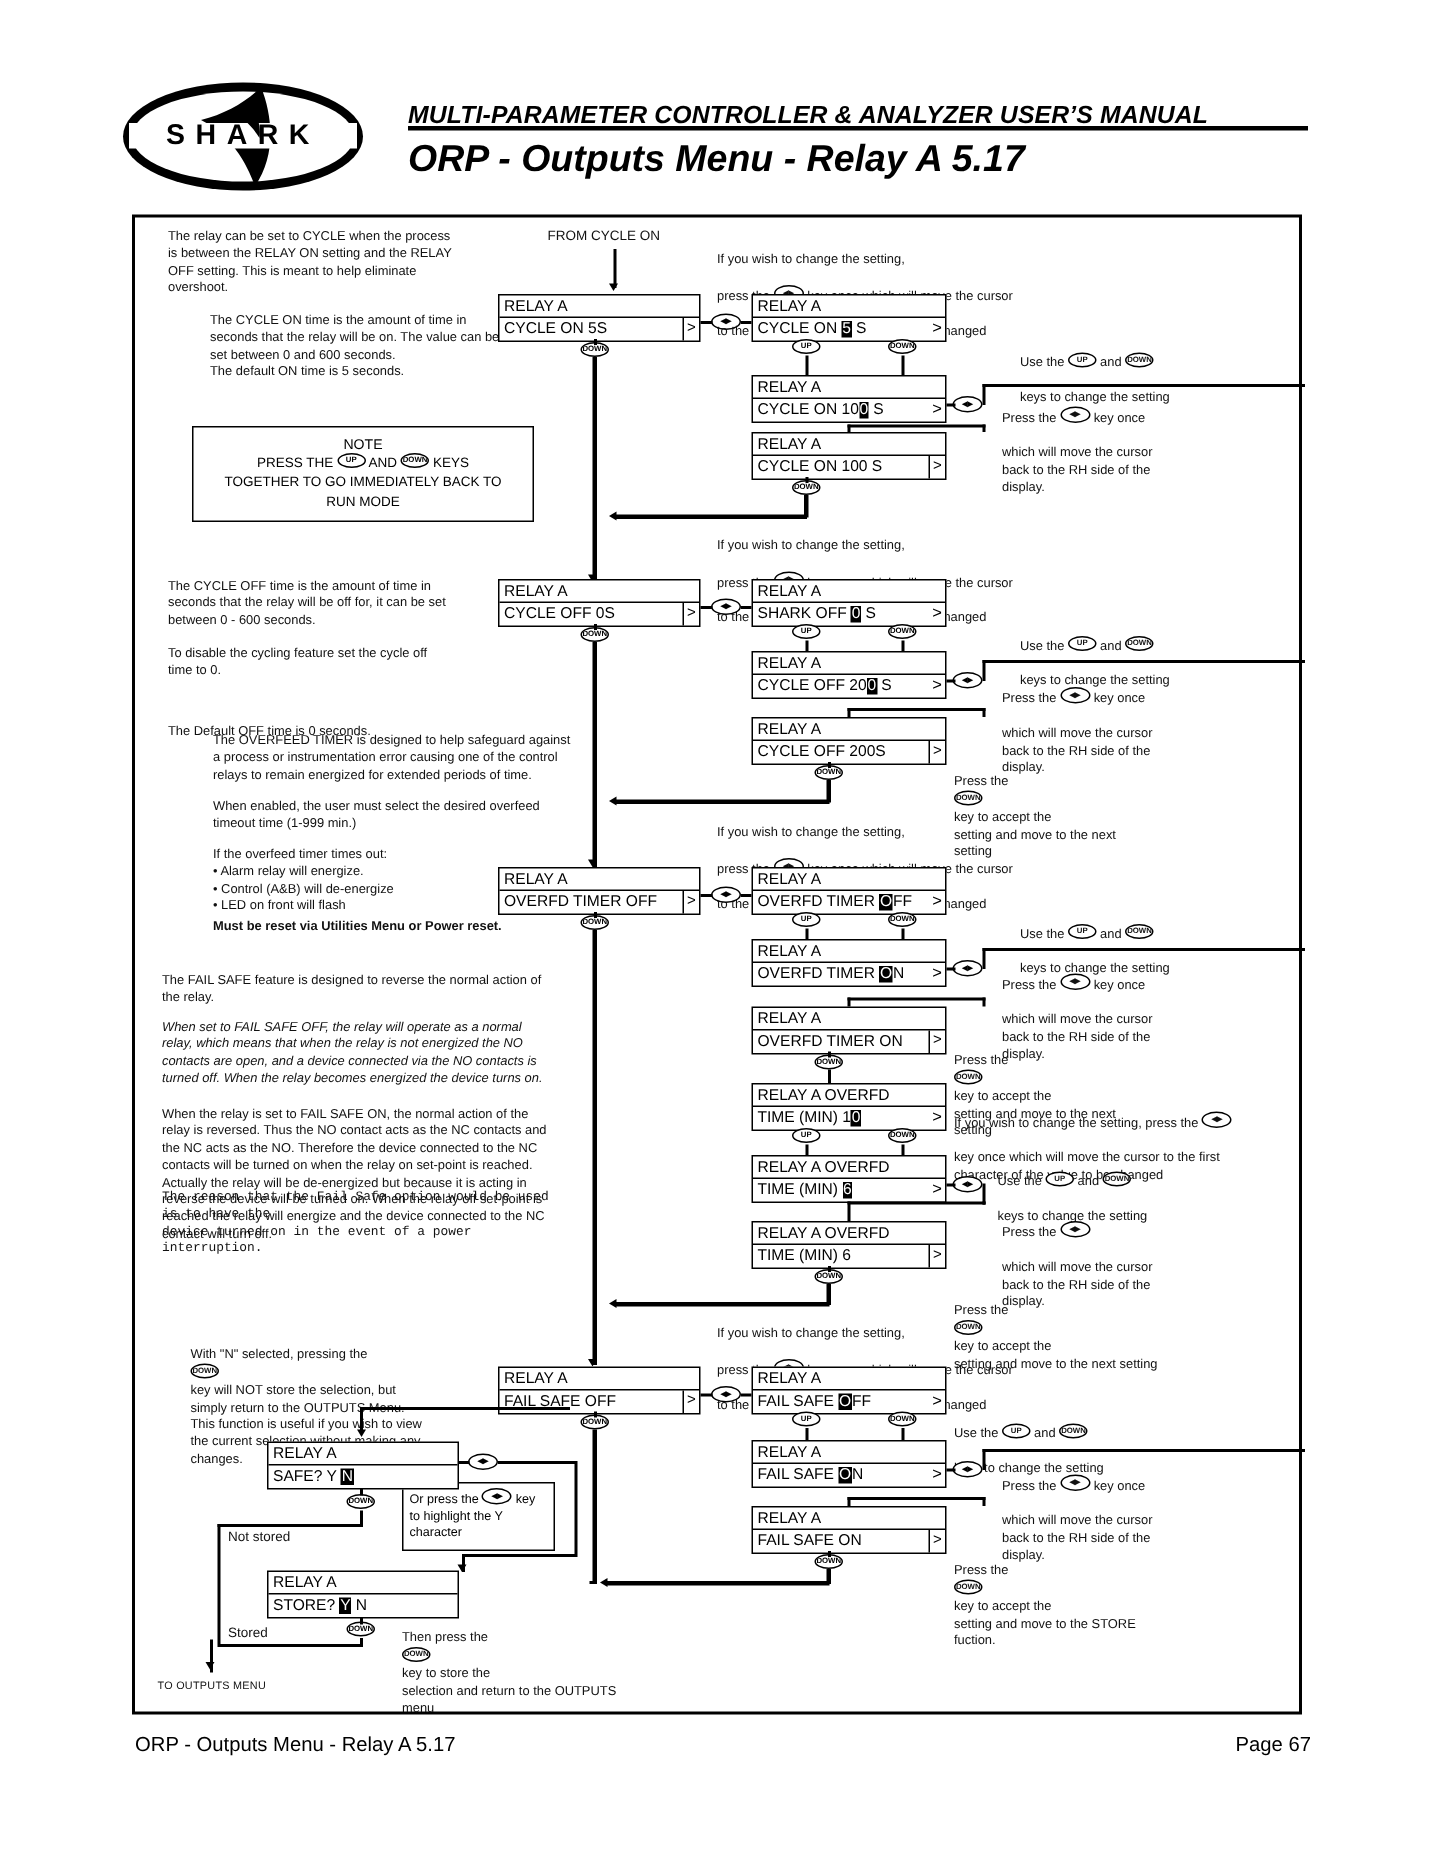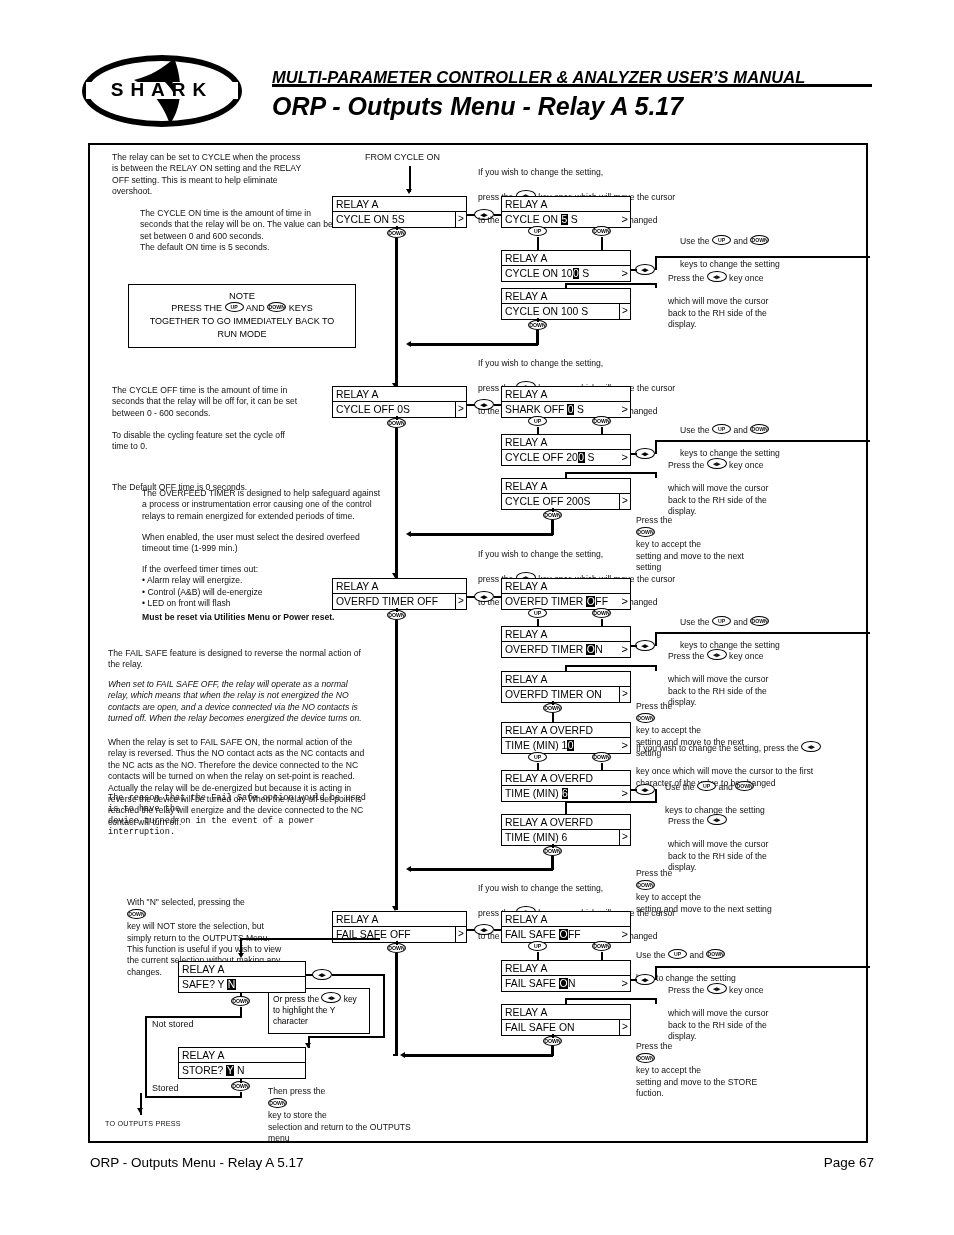--- a/index.html
+++ b/index.html
@@ -233,21 +233,21 @@
   <span class="key">DOWN</span>
   <span>key to store the
 selection and return to the OUTPUTS
 menu</span>
 </div>
 
 <div class="tx caps" style="left:365px; top:152px;">FROM CYCLE ON</div>
 <div class="vl" style="left:409px; top:166px; height:26px;"></div>
 <div class="arrow-d" style="left:405.5px; top:189px;"></div>
 
-<div class="tx tiny" style="left:105px; top:1118px;">TO OUTPUTS PRESS</div>
+<div class="tx tiny" style="left:105px; top:1118px;">TO OUTPUTS MENU</div>
 <div class="vl" style="left:140px; top:1093px; height:22px;"></div>
 <div class="arrow-d" style="left:136.5px; top:1108px;"></div>
 
 <div class="vl3" style="left:219px; top:216px; height:0px;"></div>
 
 <div class="lcd" style="left:332px; top:196px; width:135px;">
   <div class="l1">RELAY A</div>
   <div class="l2">
     <span>CYCLE ON   5S</span>
     <span class="caretbox">&gt;</span>

